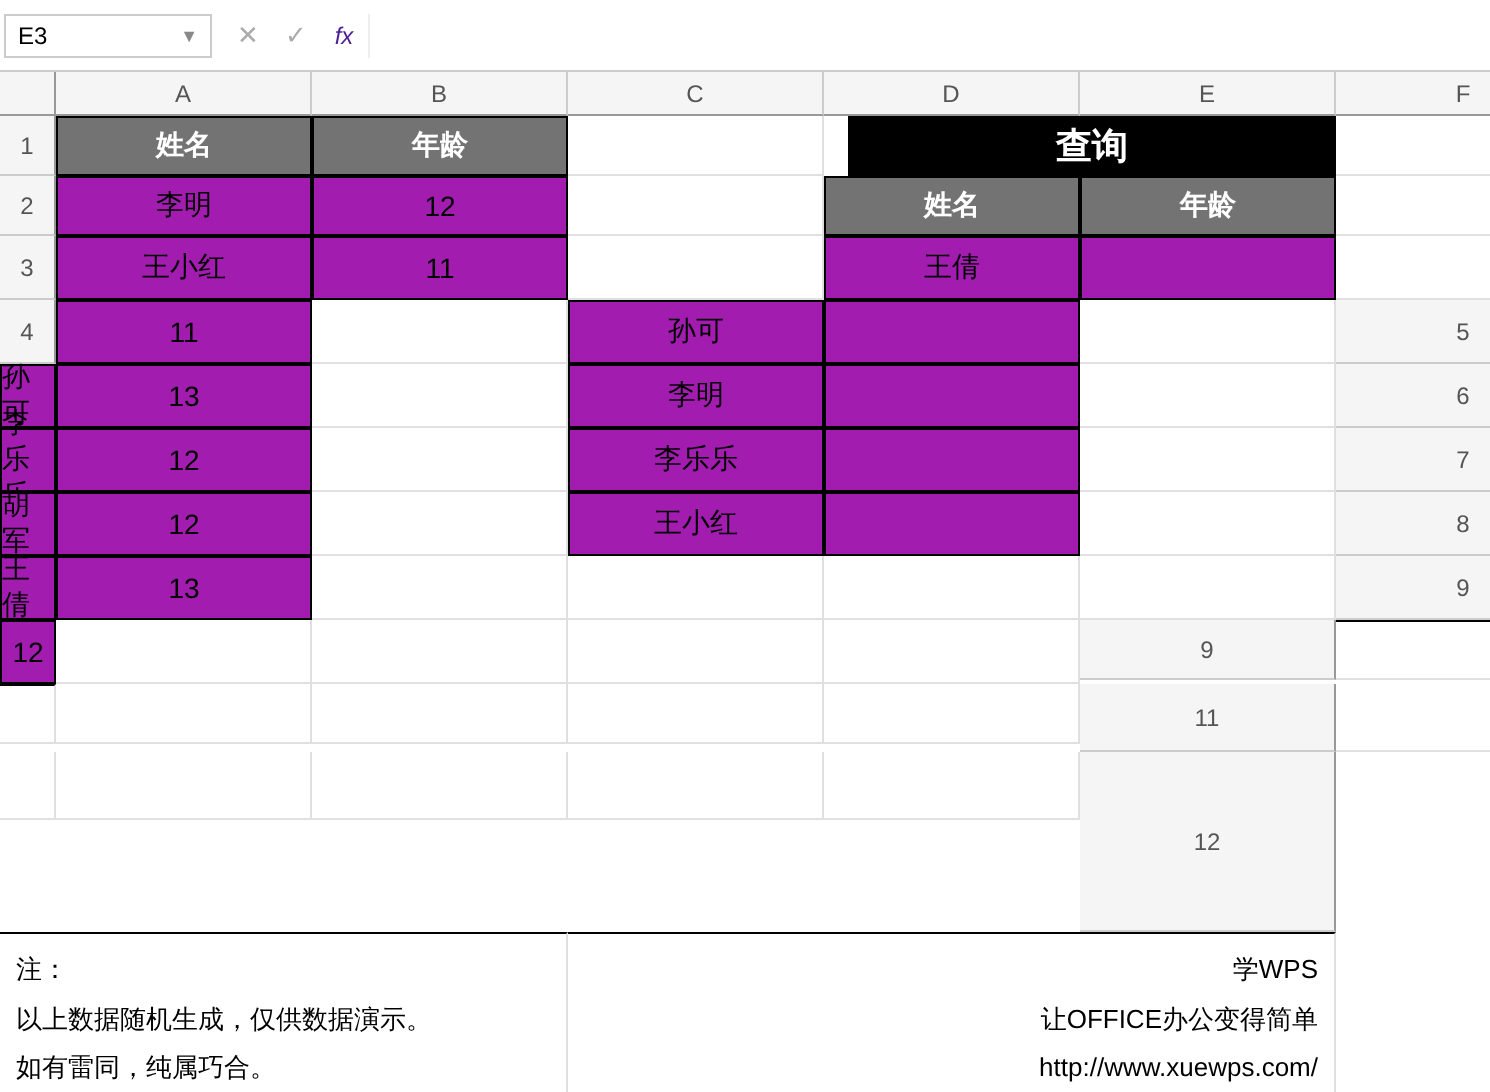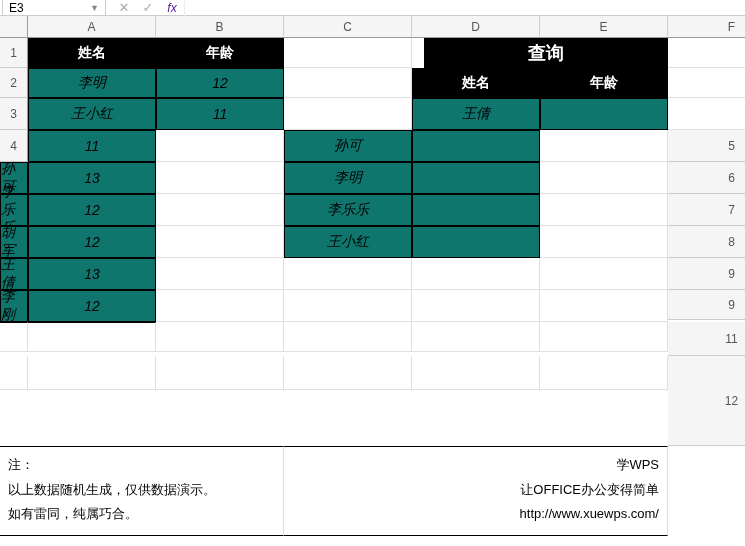--- a/index.html
+++ b/index.html
@@ -10,21 +10,21 @@
     background: #fff;
     color: #000;
     width: 745px;
     height: 546px;
     overflow: hidden;
     position: relative;
   }
   .formula-bar {
     display: flex;
     align-items: center;
-    height: 16px;
+    height: 36px;
     border-bottom: 1px solid #ccc;
     background: #fff;
   }
   .name-box {
     width: 104px;
     height: 22px;
     border: 1px solid #ccc;
     display: flex;
     align-items: center;
     padding: 0 6px;
@@ -80,27 +80,26 @@
     font-size: 14px;
     position: relative;
     background: #fff;
   }
   .h30 { height: 30px; }
   .h32 { height: 32px; }
   .h34 { height: 34px; }
   .h90 { height: 90px; }
   
   .tbl-hd {
-    background: #000000; color: #fff; font-weight: bold;
+    background: #737373; color: #fff; font-weight: bold;
     border: 1px solid #000;
   }
   .tbl-cell {
     border: 1px solid #000;
-    background: #0f766e;
-    font-style: italic;
+    background: #a21caf;
   }
   .query-title {
     background: #000; color: #fff; font-weight: bold; font-size: 18px;
     border: 1px solid #000;
     margin-left: 12px;
   }
   .note {
     justify-content: flex-start;
     align-items: flex-start;
     padding: 6px 8px;
@@ -202,21 +201,20 @@
 
   <div class="row-header h32">8</div>
   <div class="cell h32 tbl-cell">王倩</div>
   <div class="cell h32 tbl-cell">13</div>
   <div class="cell h32"></div>
   <div class="cell h32"></div>
   <div class="cell h32"></div>
   <div class="cell h32"></div>
 
   <div class="row-header h32">9</div>
-  <div class="cell h32 tbl-cell">李刚</div>
   <div class="cell h32 tbl-cell">12</div>
   <div class="cell h32"></div>
   <div class="cell h32"></div>
   <div class="cell h32"></div>
   <div class="cell h32"></div>
 
   <div class="row-header h30">9</div>
   <div class="cell h30" style="border-top:1px solid #000;"></div>
   <div class="cell h30" style="border-top:1px solid #000;"></div>
   <div class="cell h30"></div>

